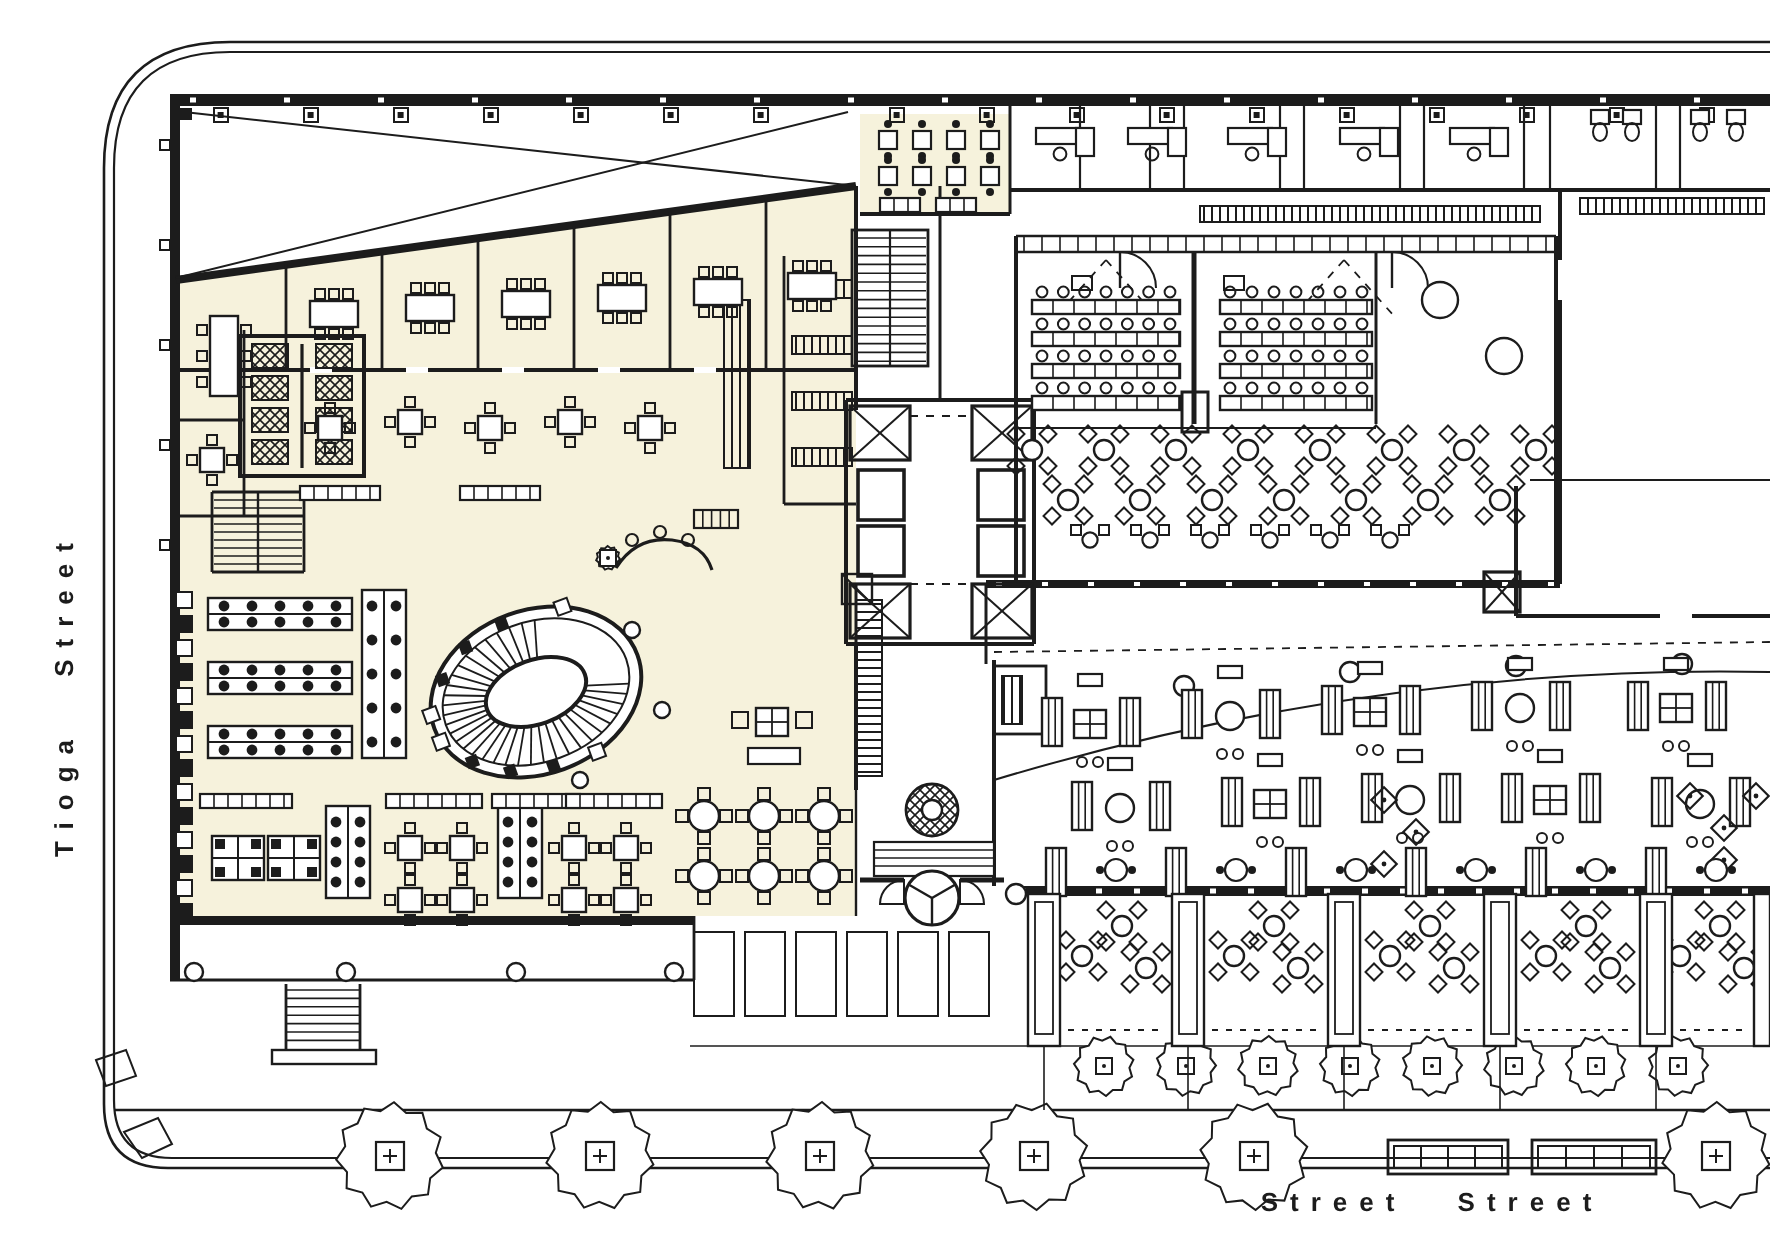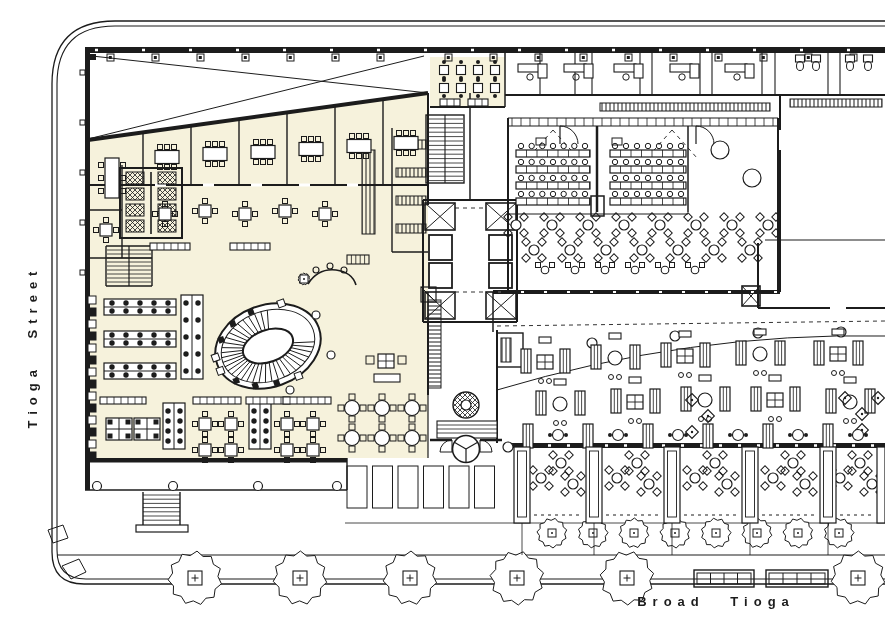--- a/index.html
+++ b/index.html
@@ -1249,14 +1249,14 @@
         <line x1="828" y1="523" x2="828" y2="555" stroke="#1c1c1c" stroke-width="0.8"></line>
         <rect x="877" y="447" width="8" height="76" fill="#ffffff" stroke="#1c1c1c" stroke-width="1.2"></rect>
         <line x1="534" y1="515" x2="582" y2="515" stroke="#1c1c1c" stroke-width="1" stroke-dasharray="3,4"></line>
         <line x1="606" y1="515" x2="660" y2="515" stroke="#1c1c1c" stroke-width="1" stroke-dasharray="3,4"></line>
         <line x1="684" y1="515" x2="738" y2="515" stroke="#1c1c1c" stroke-width="1" stroke-dasharray="3,4"></line>
         <line x1="762" y1="515" x2="816" y2="515" stroke="#1c1c1c" stroke-width="1" stroke-dasharray="3,4"></line>
         <line x1="840" y1="515" x2="872" y2="515" stroke="#1c1c1c" stroke-width="1" stroke-dasharray="3,4"></line>
       </g>
   </svg>
   <div class="street-label vertical">Tioga Street</div>
-  <div class="street-label horizontal">Broad Tioga</div>
+  <div class="street-label horizontal">Street Street</div>
 </div>
 
 </body></html>

